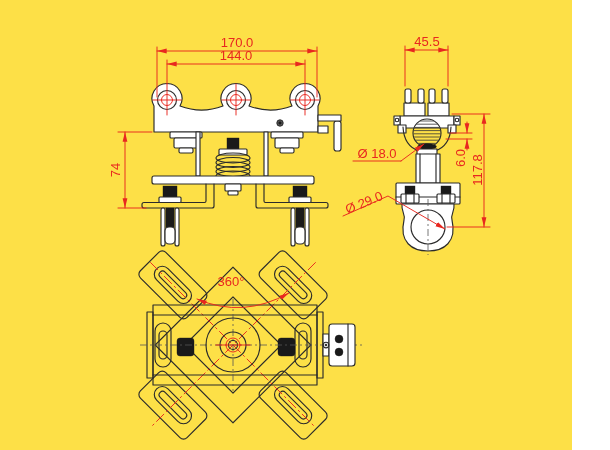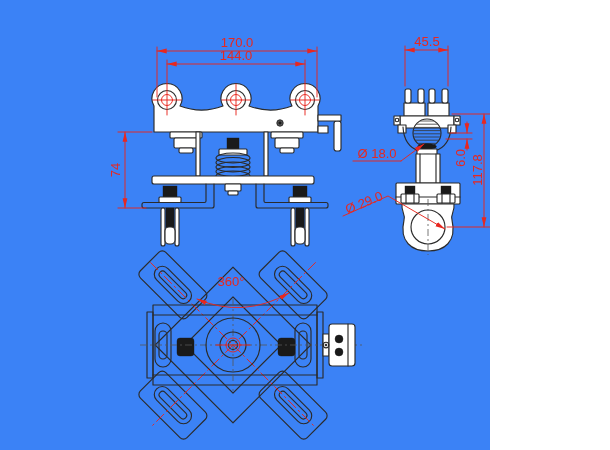--- a/index.html
+++ b/index.html
@@ -1,16 +1,16 @@
 <!DOCTYPE html>
 <html><head>
 <meta charset="utf-8">
 <style>
   html,body{margin:0;padding:0;background:#fff;}
-  .canvas{width:490px;height:450px;background:#3b82f6;position:relative;overflow:hidden;
+  .canvas{width:572px;height:450px;background:#fde047;position:relative;overflow:hidden;
           font-family:"Liberation Sans",sans-serif;}
   svg{display:block;}
   .k  {stroke:#2b2b2b;fill:none;stroke-width:1.15;stroke-linejoin:round;stroke-linecap:round;}
   .kw {stroke:#2b2b2b;fill:#ffffff;stroke-width:1.15;stroke-linejoin:round;}
   .dk {fill:#1a1a1a;stroke:#1a1a1a;stroke-width:.4;}
   .gd {fill:#555;stroke:#222;stroke-width:.9;}
   .r  {stroke:#e8271f;fill:none;stroke-width:.95;stroke-linecap:round;}
   .rc {stroke:#e8271f;fill:none;stroke-width:.9;stroke-dasharray:11 3 2.5 3;}
   .cl {stroke:#555;fill:none;stroke-width:.8;stroke-dasharray:7 3 2 3;}
   .hz {stroke:#333;stroke-width:.8;}

